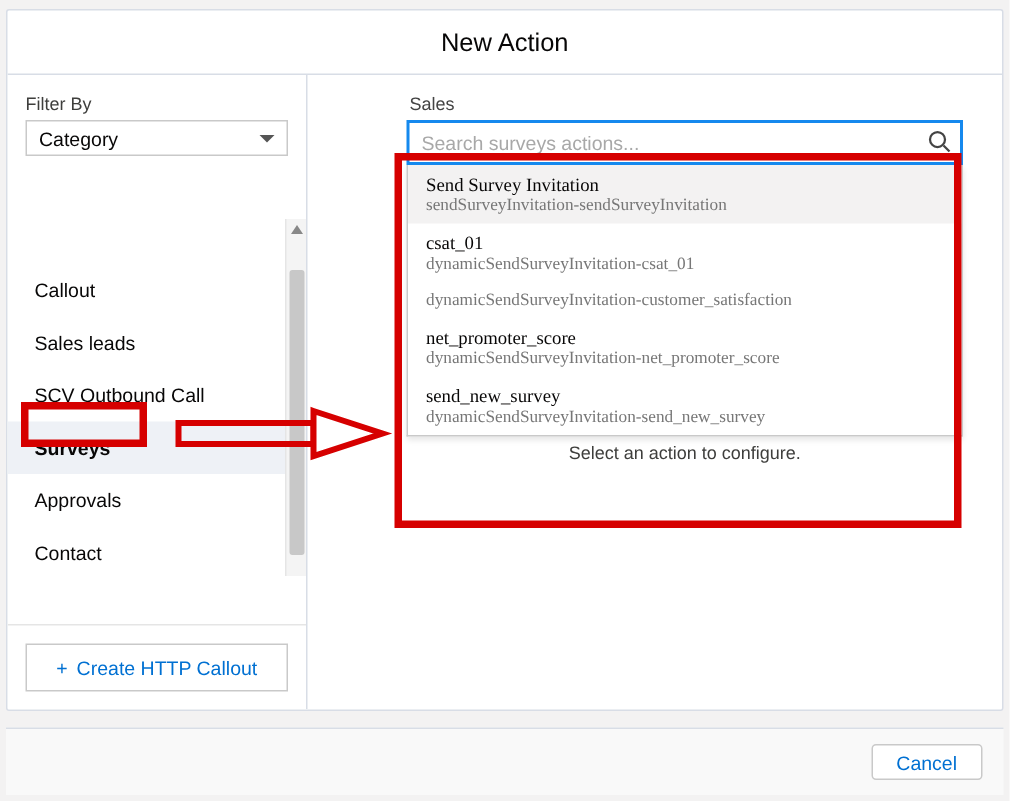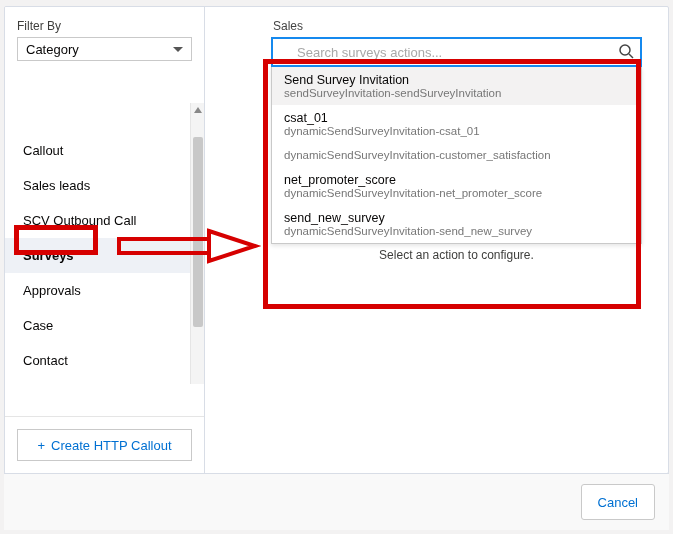--- a/index.html
+++ b/index.html
@@ -21,58 +21,58 @@
   .scroll-btn { width:14px; height:14px; display:flex; align-items:center; justify-content:center; }
   .scroll-thumb { width: 10px; background: #c8c8c8; border-radius: 2px; margin-top:20px; height: 190px; }
   .http-btn-wrap { padding: 12px; border-top: 1px solid #e5e5e5; }
   .http-btn { width: 100%; height: 32px; border: 1px solid #c9c9c9; background: #fff; color: #0070d2; display: flex; align-items: center; justify-content: center; gap: 6px; cursor: pointer; font-size: 13px; }
   .right-pane { flex: 1; position: relative; padding: 12px 20px 0 60px; }
   .action-label { font-size: 12px; color: #444; margin-bottom: 4px; padding-left: 8px; }
   .highlight-box { position: absolute; border: 5px solid #d60000; }
   .hl-surveys { top: 218px; left: 9px; width: 84px; height: 30px; }
   .hl-right { top: 52px; left: 258px; width: 378px; height: 250px; }
   .search-wrap { position: relative; margin: 0 6px; }
-  .search-input { width: 100%; height: 30px; border: 2px solid #1589ee; padding: 0 30px 0 24px; font-size: 13px; outline: none; }
+  .search-input { width: 100%; height: 30px; border: 2px solid #1589ee; padding: 0 30px 0 8px; font-size: 13px; outline: none; }
   .search-input::placeholder { color: #a8a8a8; }
   .search-icon { position: absolute; right: 8px; top: 6px; color: #555; }
-  .dropdown { margin: 0 6px; border: 1px solid #c9c9c9; border-top: none; background: #fff; box-shadow: 0 2px 4px rgba(0,0,0,0.1); }
+  .dropdown { margin: 0 6px; border: 1px solid #c9c9c9; border-top: none; background: #fff; box-shadow: 0 2px 4px rgba(0,0,0,0.1); font-family: Liberation Serif, serif; }
   .dd-item { padding: 6px 12px; cursor: pointer; }
   .dd-item.hovered { background: #f3f2f2; }
   .dd-title { font-size: 12.5px; color: #080707; }
   .dd-sub { font-size: 11.5px; color: #777; }
   .helper-text { text-align: center; font-size: 12px; color: #3e3e3c; padding: 4px 0; }
   .footer { position: absolute; left:4px; right:4px; bottom: 4px; background: #f9f9f9; border-top: 1px solid #d8dde6; padding: 10px 14px; display: flex; justify-content: flex-end; gap: 10px; }
-  .btn { height: 36px; padding: 0 16px; border-radius: 3px; font-size: 13px; cursor: pointer; }
+  .btn { height: 24px; padding: 0 16px; border-radius: 3px; font-size: 13px; cursor: pointer; }
   .btn-neutral { background: #fff; border: 1px solid #c9c9c9; color: #0070d2; }
   .btn-brand { background: #1589ee; border: 1px solid #1589ee; color: #fff; }
   
   .arrow-svg { position: absolute; top: 220px; left: 110px; pointer-events:none; }
 </style>
 </head>
 <body>
 
 <div class="modal">
+  <div class="modal-header">New Action</div>
   <div class="modal-body">
 
     <div class="left-pane">
       <div class="filter-block">
         <div class="filter-label">Filter By</div>
         <div class="filter-select">
           <span>Category</span>
           <span class="caret-down"></span>
         </div>
       </div>
       <div class="cat-scroll">
         <div class="cat-list">
           <div class="cat-item">Callout</div>
           <div class="cat-item">Sales leads</div>
           <div class="cat-item">SCV Outbound Call</div>
           <div class="cat-item selected">Surveys</div>
           <div class="cat-item">Approvals</div>
-          <div class="cat-item">Case</div>
           <div class="cat-item">Contact</div>
           <div class="cat-item">Group</div>
 
         </div>
         <div class="scrollbar-track">
           <div class="scroll-btn">
             <svg width="8" height="6">
                 <polygon points="4,0 8,6 0,6" fill="#888"></polygon>
               </svg>
           </div>

